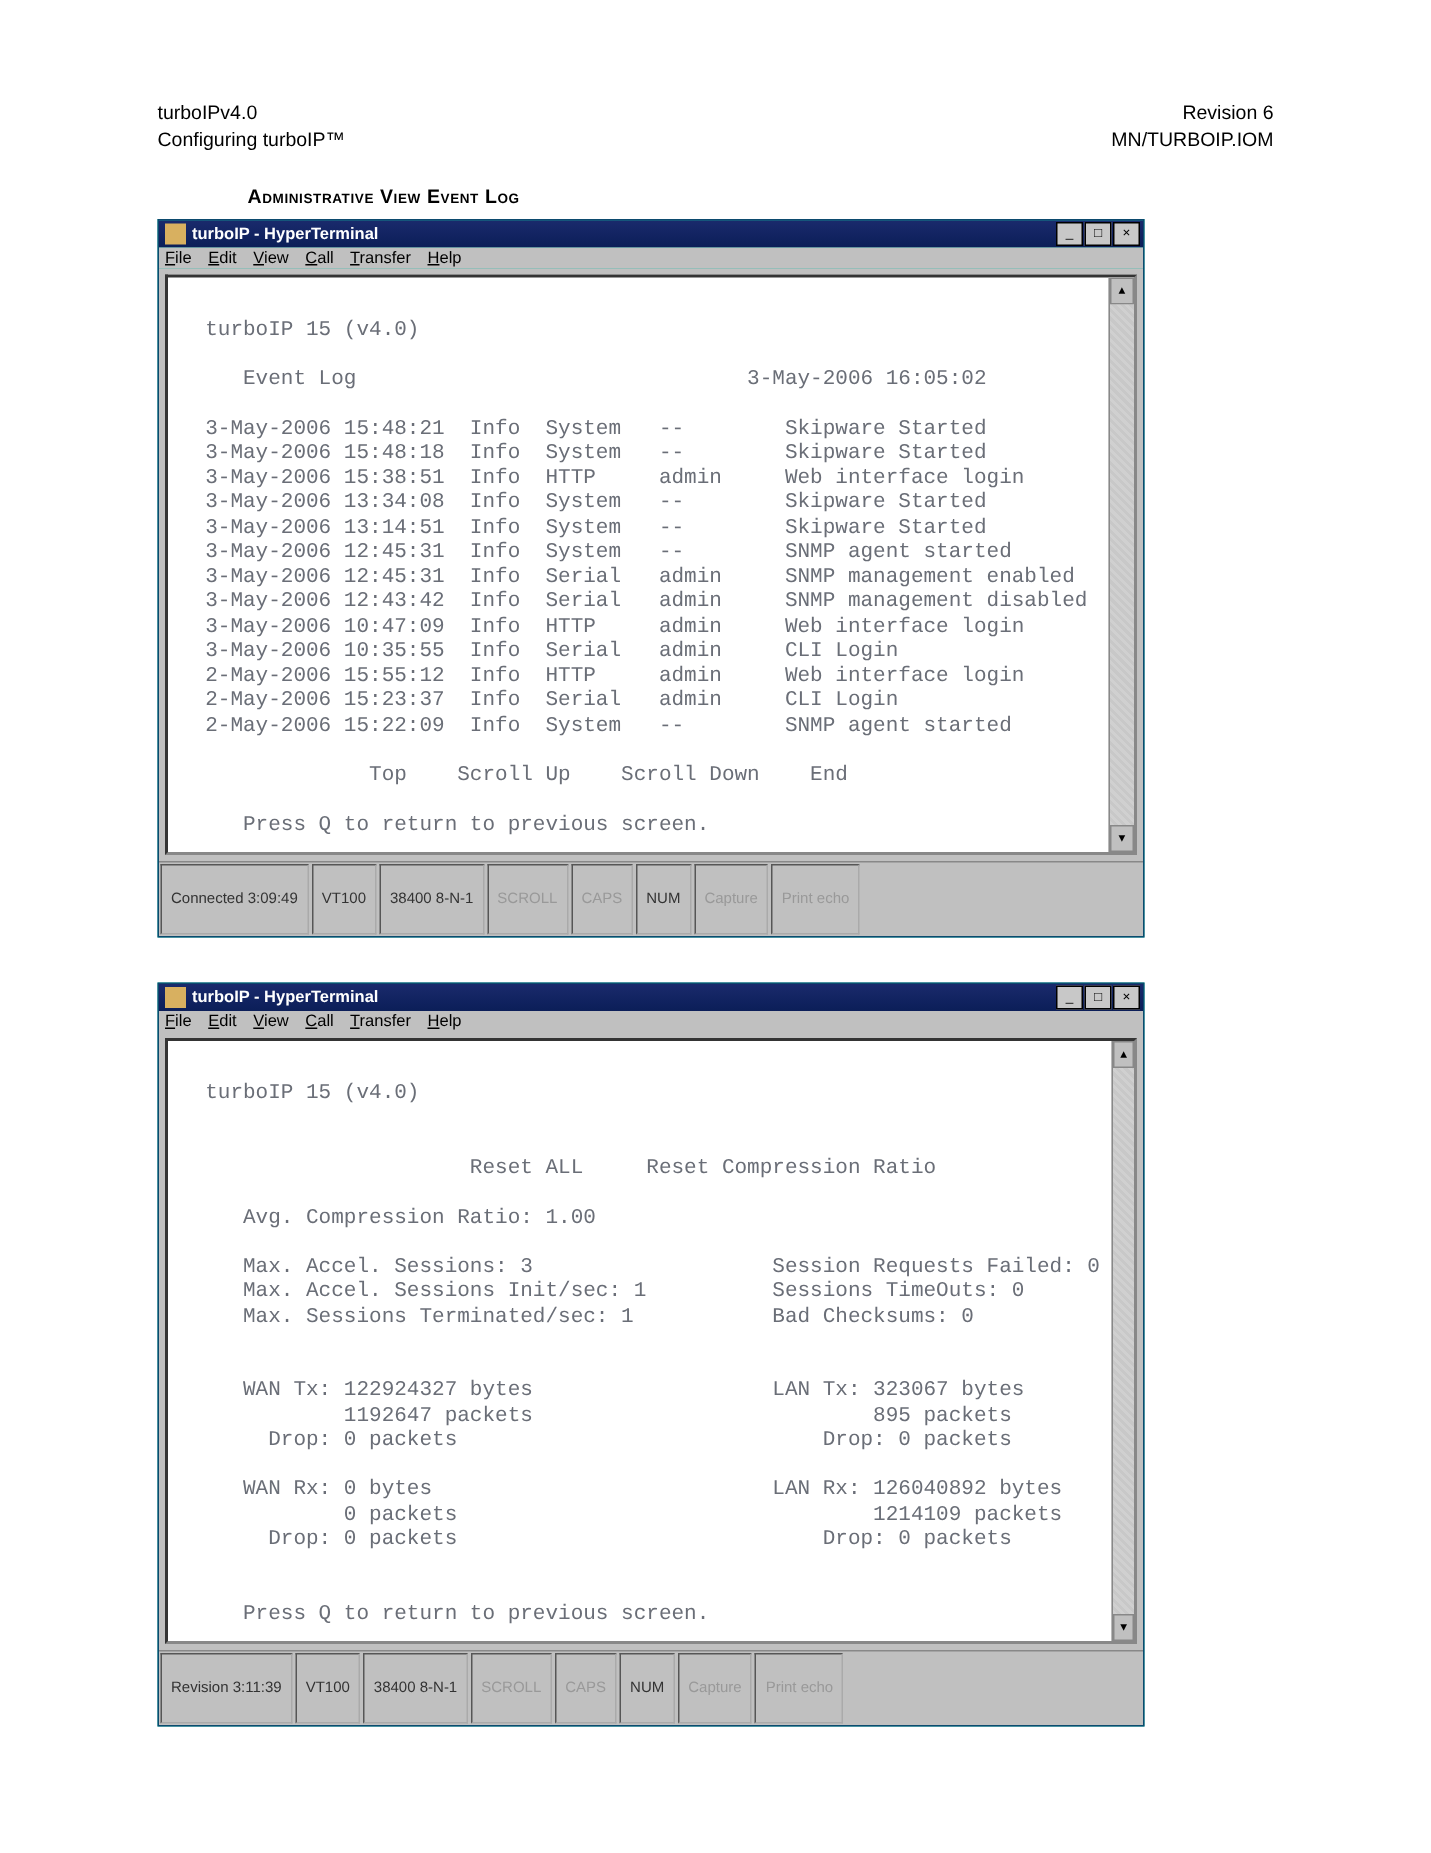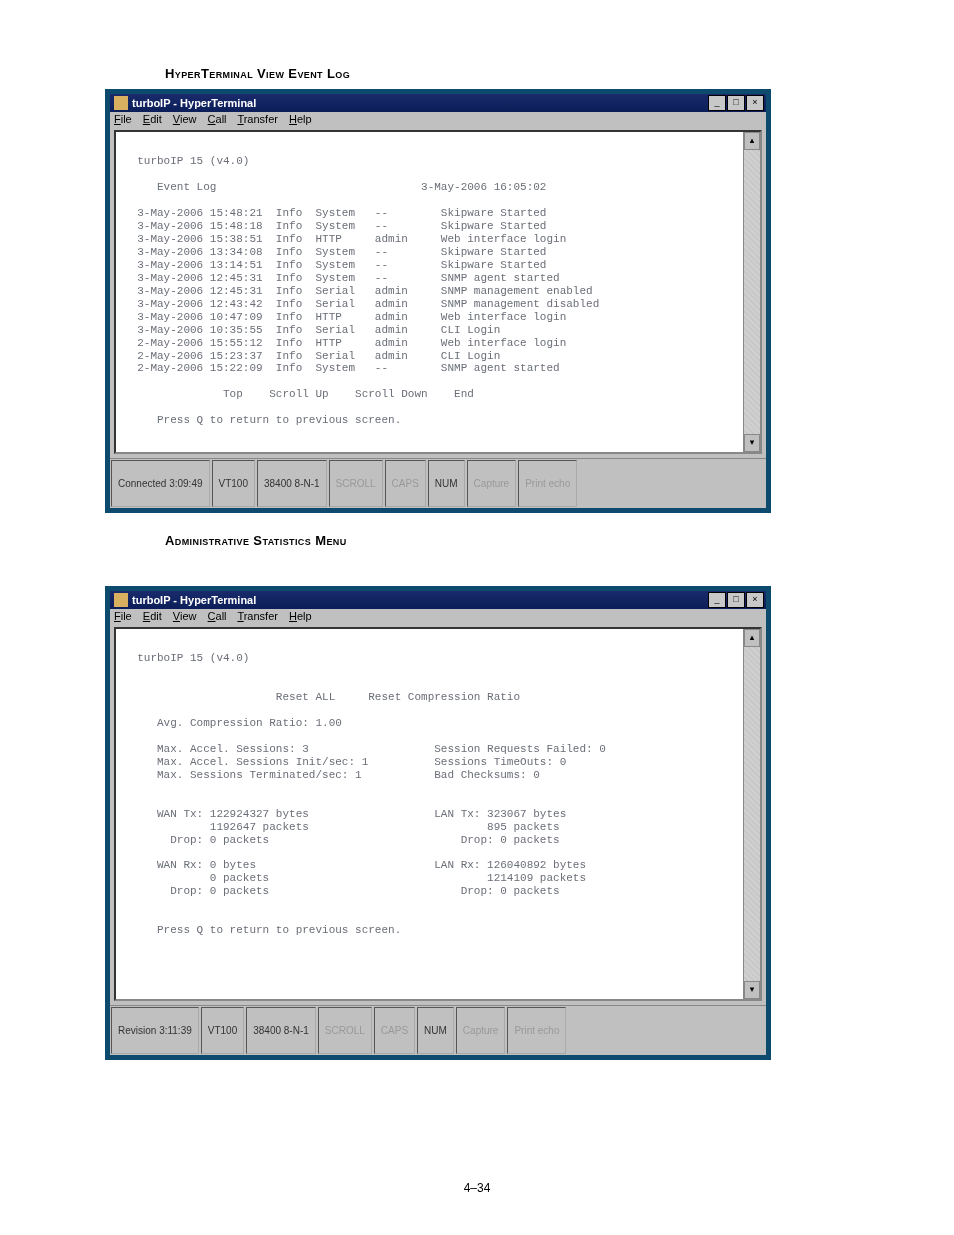--- a/index.html
+++ b/index.html
@@ -31,21 +31,21 @@
     font-weight: bold;
     font-variant: small-caps;
     letter-spacing: 0.4px;
     margin: 0 0 8px 60px;
   }
   .caption2 { margin-top: 20px; }
 
   .win {
     width: 656px;
     margin: 0 0 0 0;
-    border: 5px solid #0c4a6e;
+    border: 1px solid #0c4a6e;
     background: #14b8a6;
     font-family: "MS Sans Serif", Tahoma, Arial, sans-serif;
     font-size: 11px;
   }
   .titlebar {
     background: linear-gradient(#1a2a6c,#0b1e58);
     color: #fff;
     display: flex;
     align-items: center;
     height: 18px;
@@ -76,21 +76,21 @@
   .client {
     background:#fff;
     border: 2px inset #888;
     position: relative;
     display:flex;
   }
   .terminal {
     flex:1;
     padding: 10px 8px 10px 8px;
     font-family: "Lucida Console","Courier New",monospace;
-    font-size: 11px;
+    font-size: 14px;
     color: #6a6e77;
     white-space: pre;
     line-height: 1.18;
     min-height: 300px;
   }
   .term2 { min-height: 350px; }
   .scrollbar {
     width: 16px;
     background:#d8d8d8;
     border-left:1px solid #888;
@@ -120,22 +120,32 @@
     left:0; right:0;
     text-align:center;
     font-family: Arial, sans-serif;
     font-size:12px;
   }
 </style>
 </head>
 <body>
 
 <div class="page">
-
-  <div class="caption">HyperTerminal View Event Log</div>
+  <div class="header">
+    <div class="left">
+      <div>turboIPv4.0</div>
+      <div>Configuring turboIP™</div>
+    </div>
+    <div class="right">
+      <div>Revision 6</div>
+      <div>MN/TURBOIP.IOM</div>
+    </div>
+  </div>
+
+  <div class="caption">Administrative View Event Log</div>
 
   <div class="win">
     <div class="titlebar">
       <span class="icon"></span>
       <span class="title">turboIP - HyperTerminal</span>
       <span class="winbtns">
         <span class="winbtn">_</span>
         <span class="winbtn">□</span>
         <span class="winbtn">×</span>
       </span>
@@ -185,21 +195,20 @@
       <div class="cell">VT100</div>
       <div class="cell">38400 8-N-1</div>
       <div class="cell dim">SCROLL</div>
       <div class="cell dim">CAPS</div>
       <div class="cell">NUM</div>
       <div class="cell dim">Capture</div>
       <div class="cell dim">Print echo</div>
     </div>
   </div>
 
-  <div class="caption caption2">Administrative Statistics Menu</div>
 
   <div style="height:30px"></div>
 
   <div class="win">
     <div class="titlebar">
       <span class="icon"></span>
       <span class="title">turboIP - HyperTerminal</span>
       <span class="winbtns">
         <span class="winbtn">_</span>
         <span class="winbtn">□</span>
@@ -252,14 +261,13 @@
       <div class="cell">VT100</div>
       <div class="cell">38400 8-N-1</div>
       <div class="cell dim">SCROLL</div>
       <div class="cell dim">CAPS</div>
       <div class="cell">NUM</div>
       <div class="cell dim">Capture</div>
       <div class="cell dim">Print echo</div>
     </div>
   </div>
 
-  <div class="pagenum">4–34</div>
 </div>
 
 </body></html>

